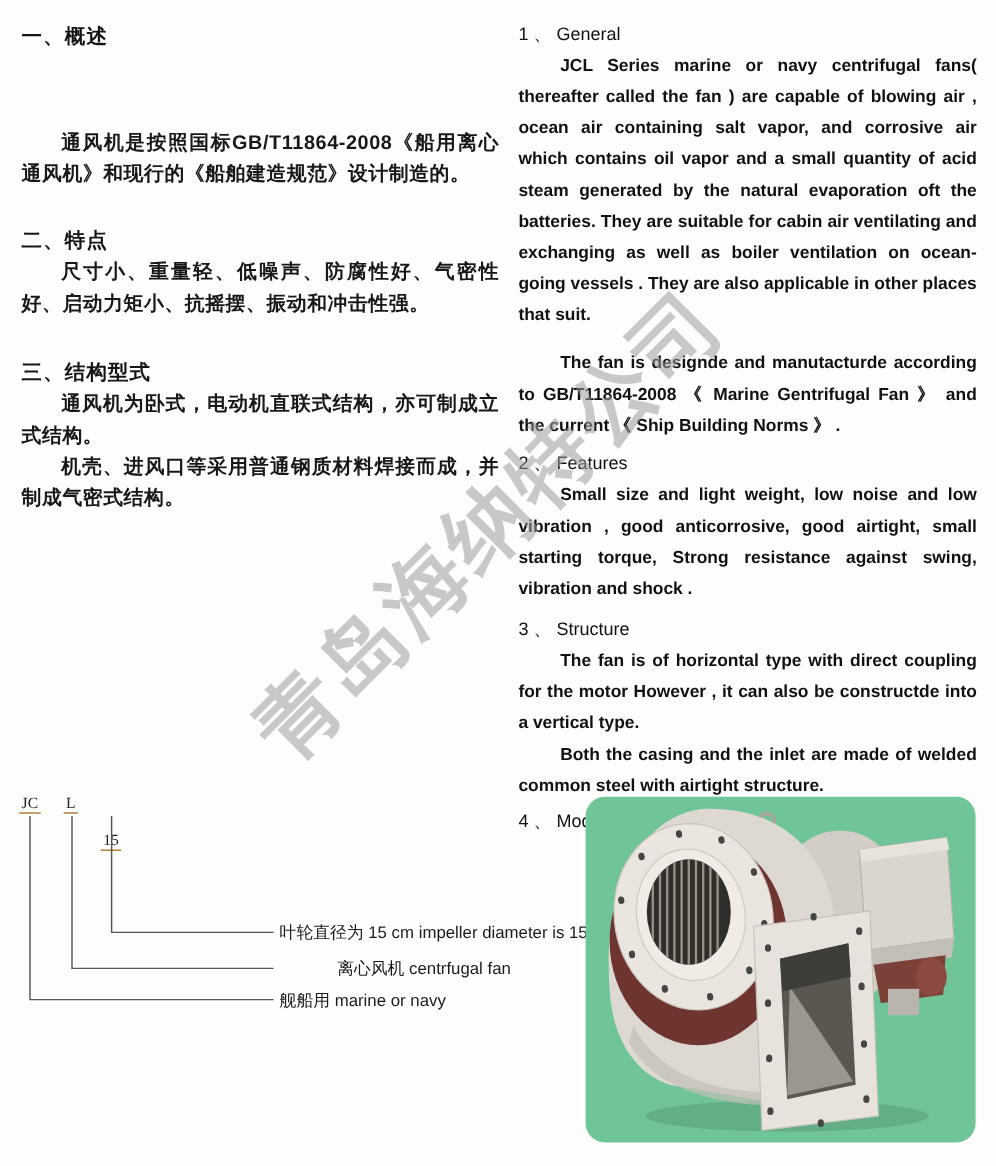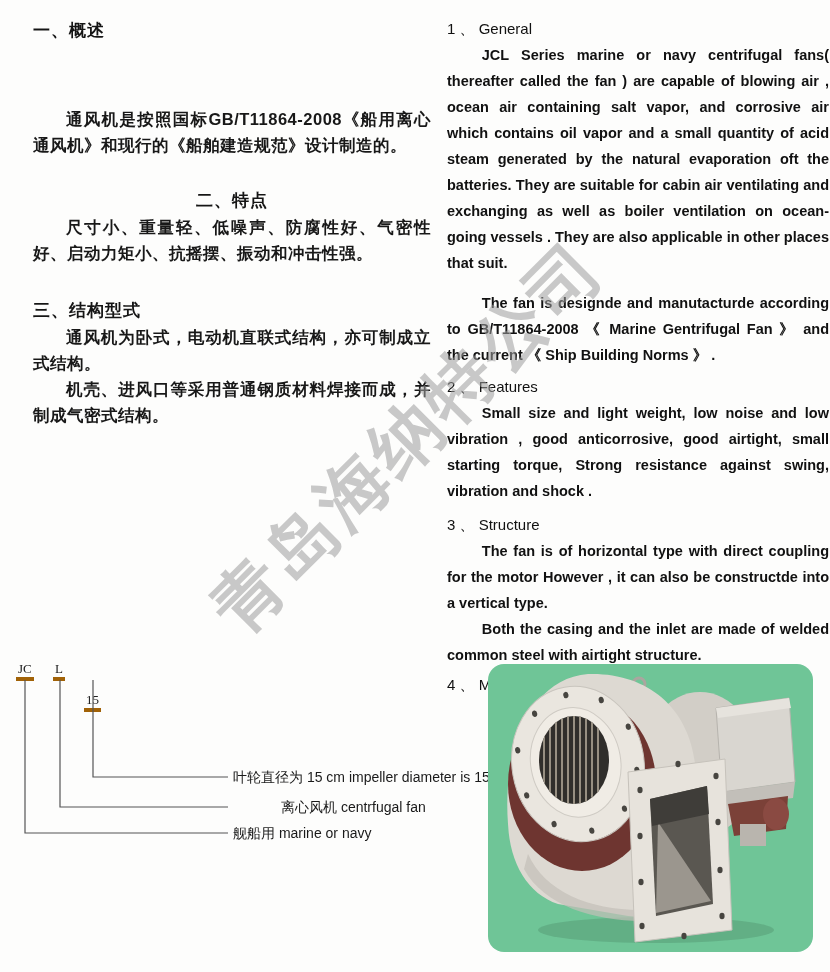--- a/index.html
+++ b/index.html
@@ -3,57 +3,57 @@
 <meta charset="utf-8">
 <style>
   html,body{margin:0;padding:0;}
   body{
     width:830px;height:972px;position:relative;overflow:hidden;
     background:#fdfdfc;
     font-family:"Liberation Sans","DejaVu Sans",sans-serif;
     color:#1c1c1c;
   }
   
-  .col{position:absolute;top:0;margin-left:15px;}
+  .col{position:absolute;top:0;}
   .left-col{left:18px;top:18px;width:398px;}
   .right-col{left:432px;top:16px;width:382px;}
 
   .zh-heading{
     font-size:17px;font-weight:700;line-height:26px;margin:0;
     letter-spacing:1px;color:#151515;
   }
   .zh-para{
     font-size:16.5px;font-weight:600;line-height:26px;margin:0;
     text-indent:2em;text-align:justify;letter-spacing:0.5px;color:#181818;
   }
   .en-heading{
     font-size:15px;font-weight:400;line-height:26px;margin:0;color:#111;
   }
   .en-para{
     font-size:14.5px;font-weight:700;line-height:26px;margin:0;
     text-indent:2.4em;text-align:justify;color:#111;
   }
-  .mt62{margin-top:62px;} .mt32{margin-top:32px;} .mt30{margin-top:30px;text-align:center;}
+  .mt62{margin-top:62px;} .mt32{margin-top:32px;} .mt30{margin-top:30px;}
   .mt14{margin-top:14px;} .mt8{margin-top:8px;} .mt6{margin-top:6px;} .mt4{margin-top:4px;}
 
   
   .watermark{
     position:absolute;left:122px;top:400px;width:570px;height:74px;
     line-height:74px;text-align:center;
     font-size:70px;font-weight:700;letter-spacing:4px;
     color:#9e9e9e;opacity:0.55;
     transform:rotate(-45deg);transform-origin:center center;
     pointer-events:none;white-space:nowrap;
   }
 
   
   .diagram-code{
     position:absolute;
     font-family:"Liberation Serif","DejaVu Serif",serif;
-    font-size:13px;color:#222;border-bottom:4px solid #a16207;padding:0 2px 0 2px;
+    font-size:13px;color:#222;border-bottom:1px solid #a16207;padding:0 2px 0 2px;
   }
   #code-jc{left:16px;top:661px;}
   #code-l{left:53px;top:661px;}
   #code-15{left:84px;top:692px;}
   .diagram-lines{position:absolute;left:0;top:655px;}
   .branch-label{
     position:absolute;left:233px;font-size:14px;color:#1a1a1a;white-space:nowrap;
   }
   #branch-impeller{top:769px;}
   #branch-type{top:799px;margin-left:48px;}

